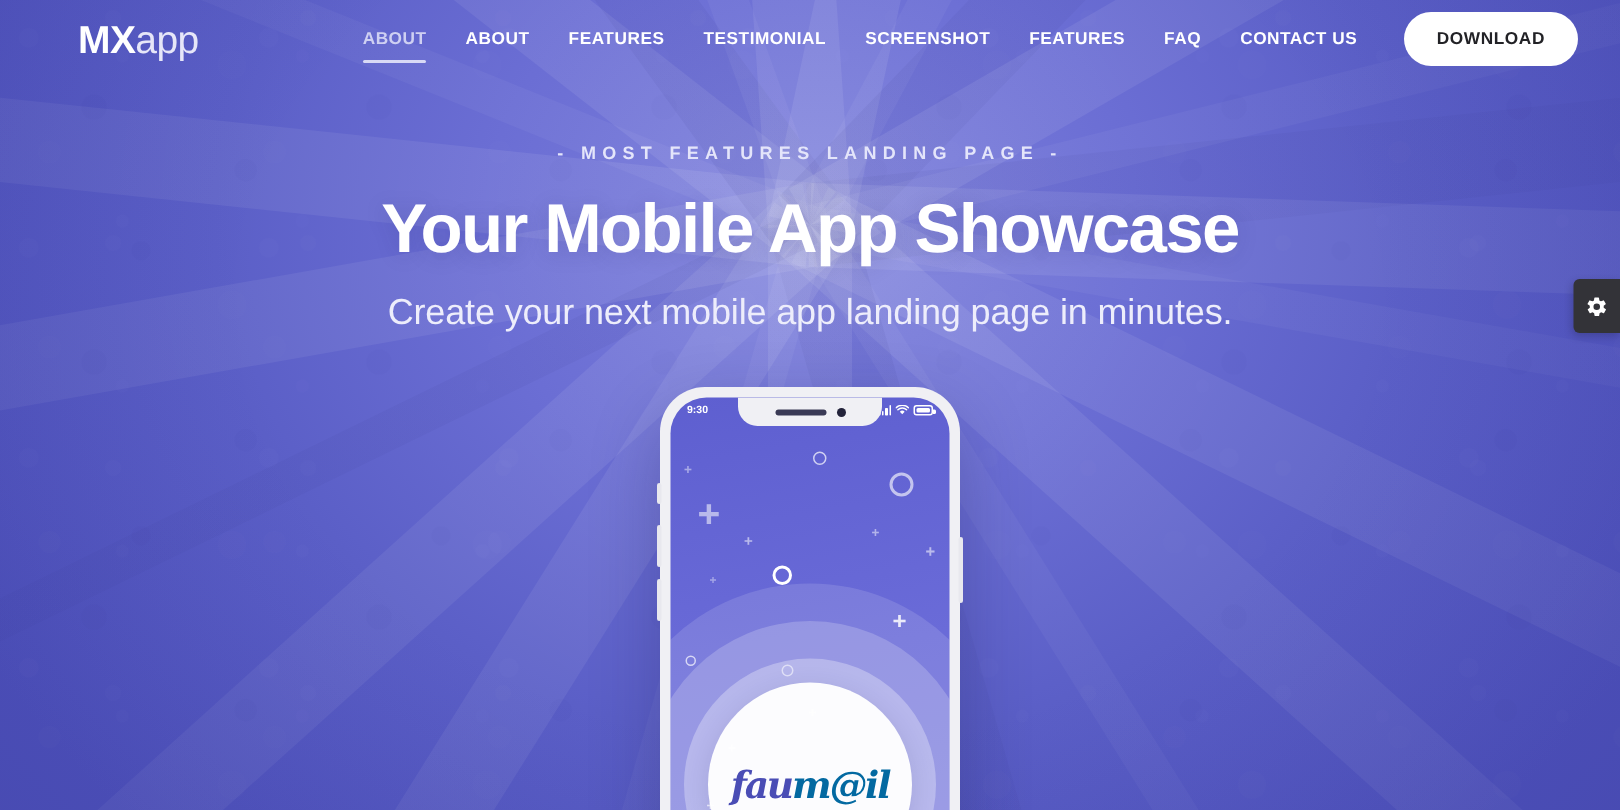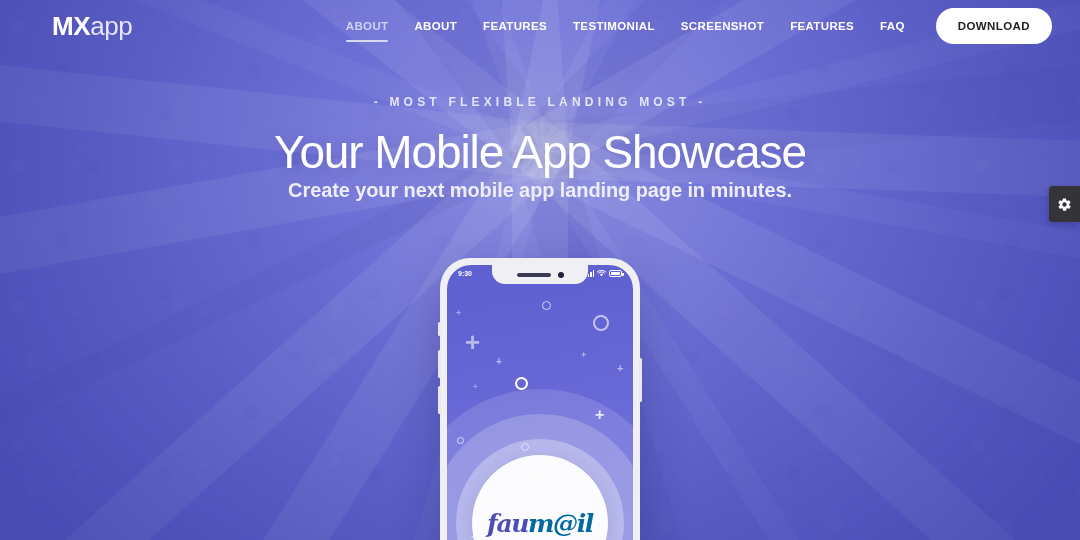--- a/index.html
+++ b/index.html
@@ -109,30 +109,30 @@
   #eyebrow{
     color:#E4E5FA;
     font-size:12px;
     font-weight:bold;
     letter-spacing:4.2px;
     margin-bottom:18px;
   }
   #headline{
     color:#FFFFFF;
     font-size:46px;
-    font-weight:normal;
+    font-weight:bold;
     letter-spacing:-1.1px;
     line-height:1.12;
     text-shadow:0 2px 14px rgba(40,40,110,.18);
   }
   #tagline{
     color:#EDEDFB;
-    font-size:20px;
-    font-weight:700;
-    margin-top:0;
+    font-size:24px;
+    font-weight:400;
+    margin-top:16px;
     letter-spacing:-.1px;
   }
 
   
   #phone-wrap{
     position:absolute;
     left:50%;
     top:258px;
     transform:translateX(-50%);
     width:200px;
@@ -291,27 +291,28 @@
     </div>
 
     <nav id="main-nav">
       <a class="nav-item active" href="#">ABOUT</a>
       <a class="nav-item" href="#">ABOUT</a>
       <a class="nav-item" href="#">FEATURES</a>
       <a class="nav-item" href="#">TESTIMONIAL</a>
       <a class="nav-item" href="#">SCREENSHOT</a>
       <a class="nav-item" href="#">FEATURES</a>
       <a class="nav-item" href="#">FAQ</a>
+      <a class="nav-item" href="#">CONTACT US</a>
       <button id="download-btn">DOWNLOAD</button>
     </nav>
 
   </header>
 
   <section id="hero">
-    <div id="eyebrow">- MOST FLEXIBLE LANDING MOST -</div>
+    <div id="eyebrow">- MOST FEATURES LANDING PAGE -</div>
     <h1 id="headline">Your Mobile App Showcase</h1>
     <p id="tagline">Create your next mobile app landing page in minutes.</p>
   </section>
 
   <div id="phone-wrap">
     <div id="phone">
 
       <span class="side-btn mute"></span>
       <span class="side-btn volup"></span>
       <span class="side-btn voldn"></span>

